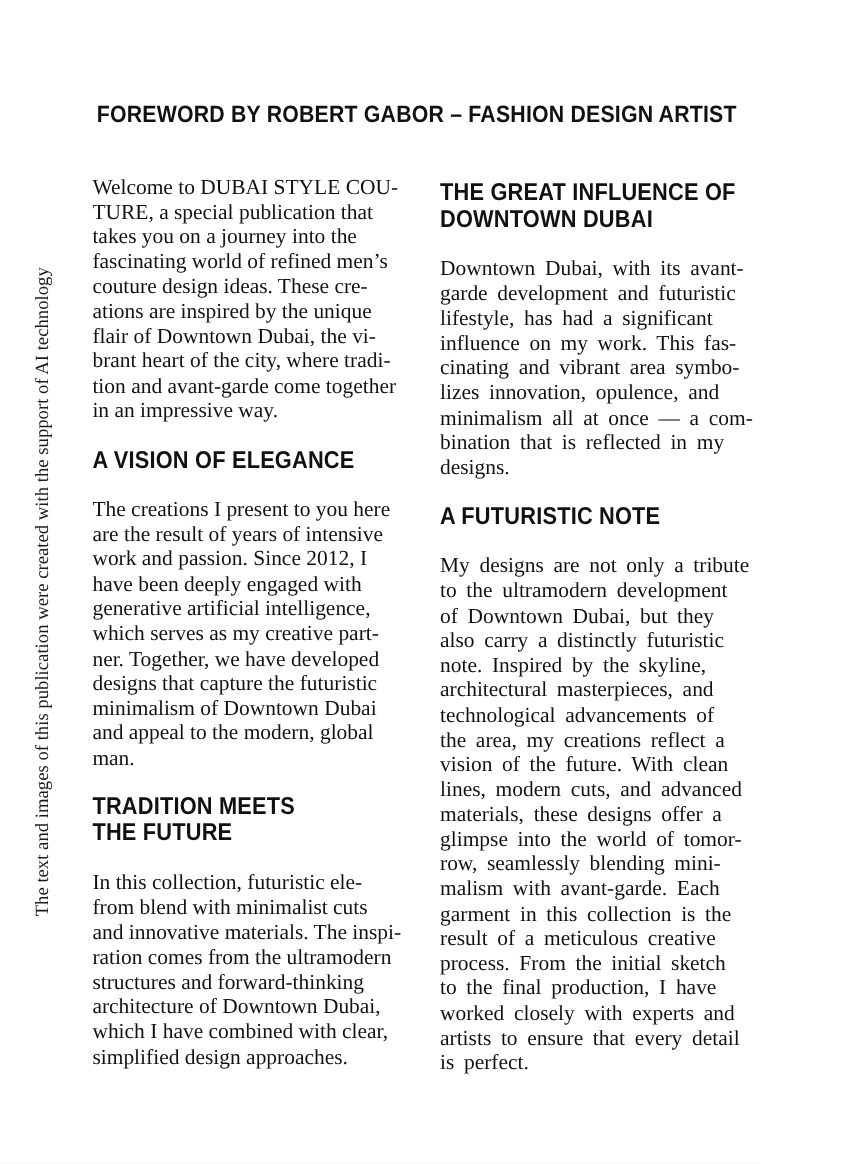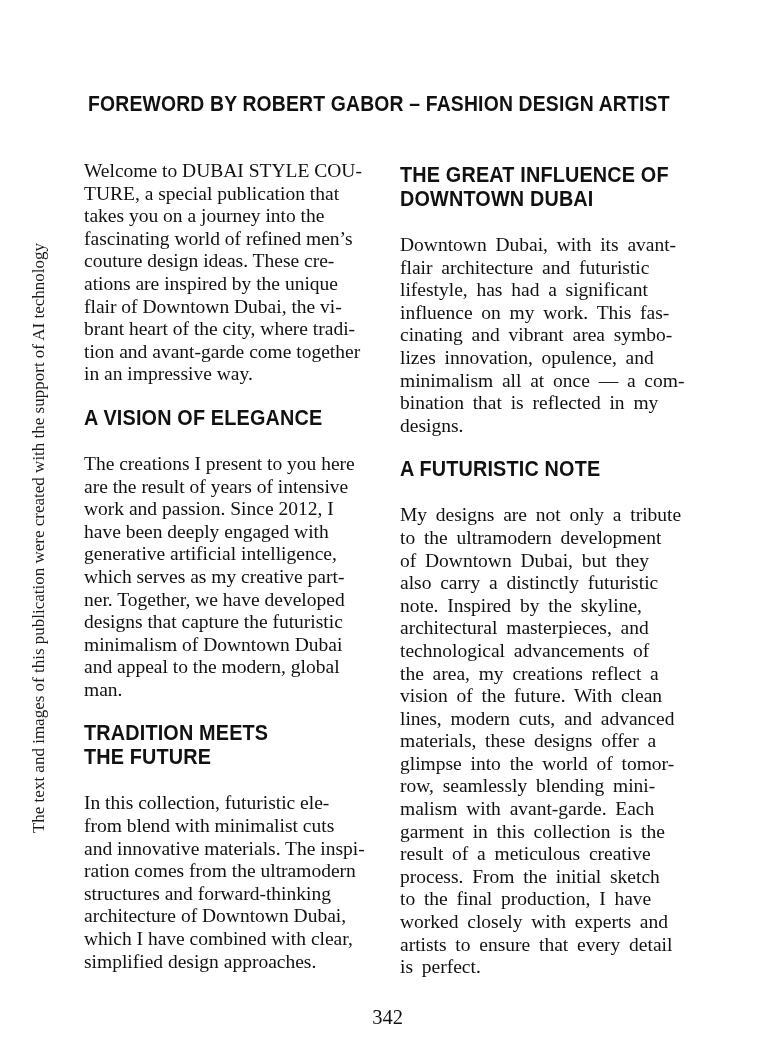--- a/index.html
+++ b/index.html
@@ -121,21 +121,21 @@
 structures and forward-thinking
 architecture of Downtown Dubai,
 which I have combined with clear,
 simplified design approaches.</p>
     </div>
 
     <div class="col-right">
       <h2 class="sec-heading first">THE GREAT INFLUENCE OF
 DOWNTOWN DUBAI</h2>
       <p class="body-text">Downtown Dubai, with its avant-
-flair architecture and futuristic
+garde development and futuristic
 lifestyle, has had a significant
 influence on my work. This fas-
 cinating and vibrant area symbo-
 lizes innovation, opulence, and
 minimalism all at once — a com-
 bination that is reflected in my
 designs.</p>
 
       <h2 class="sec-heading">A FUTURISTIC NOTE</h2>
       <p class="body-text">My designs are not only a tribute
@@ -156,17 +156,14 @@
 result of a meticulous creative
 process. From the initial sketch
 to the final production, I have
 worked closely with experts and
 artists to ensure that every detail
 is perfect.</p>
     </div>
 
   </div>
 
-  <div class="footer">
-    <span>342</span>
-  </div>
 
 </div>
 
 </body></html>

